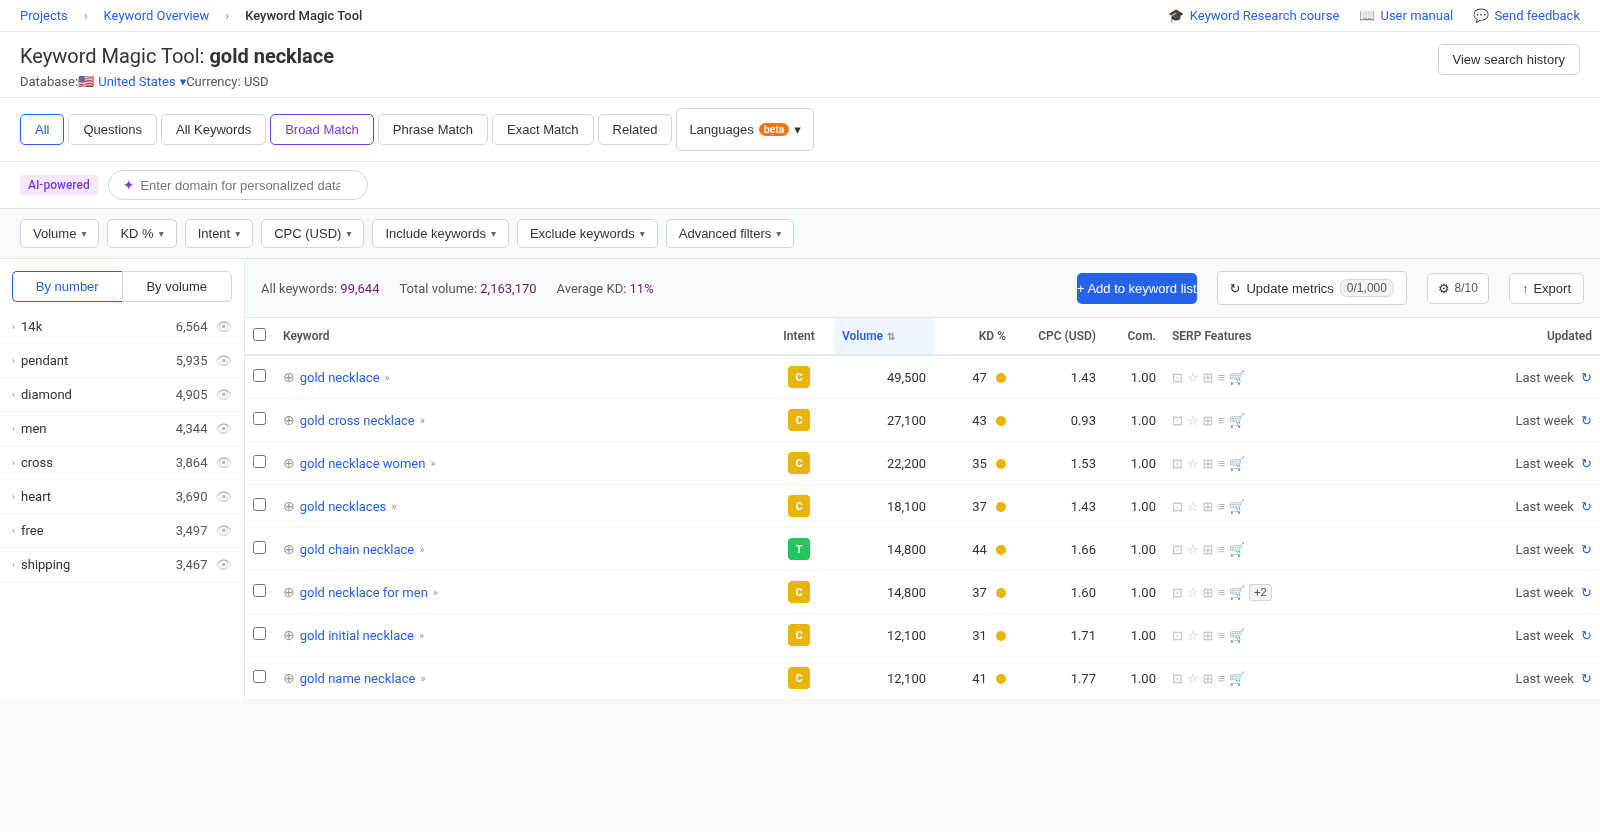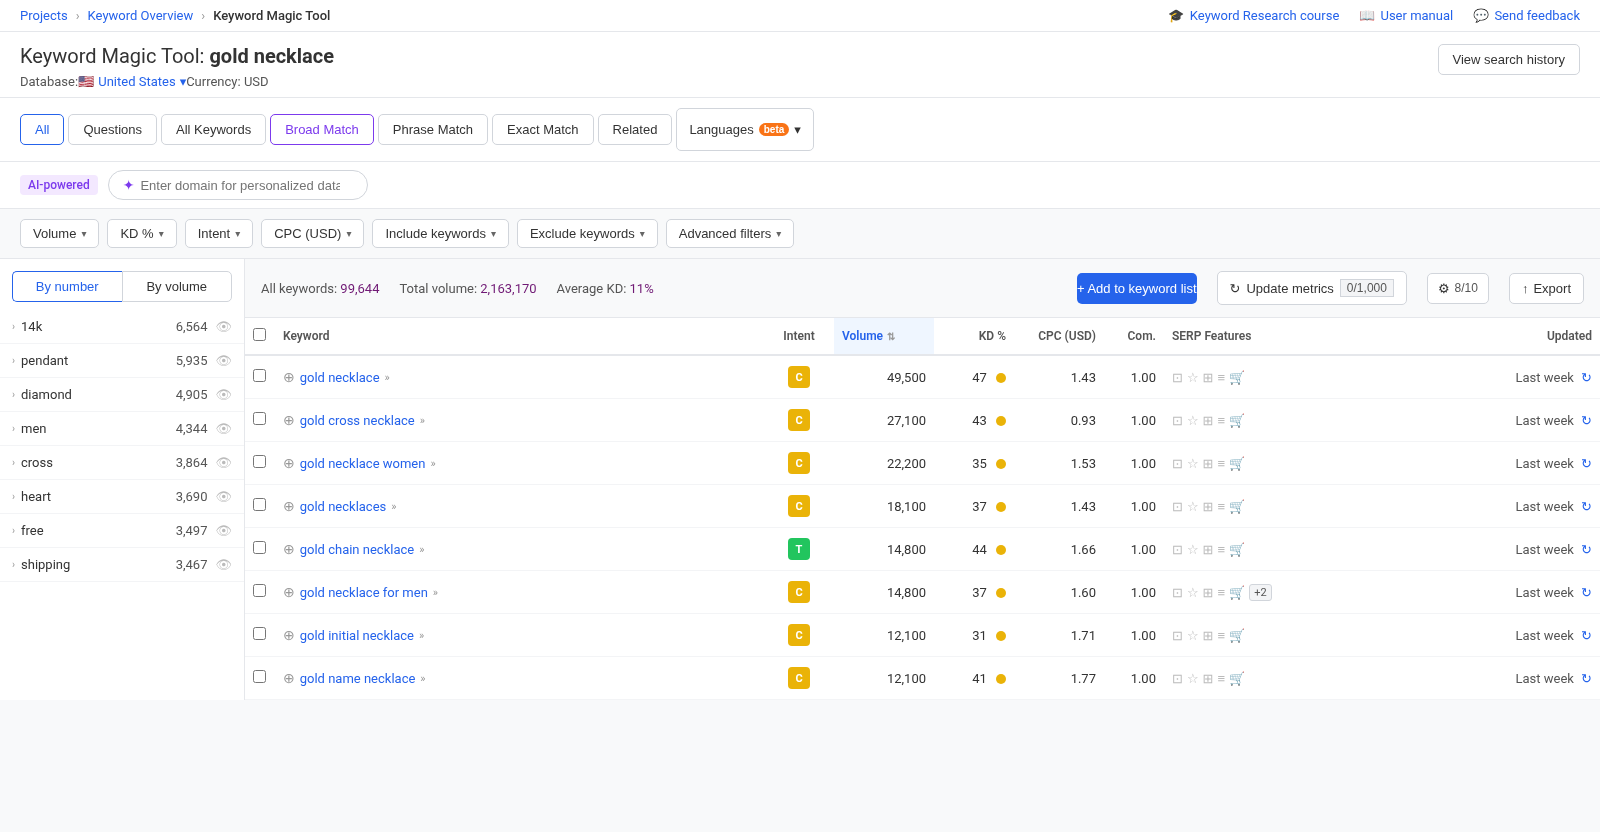--- a/index.html
+++ b/index.html
@@ -1,19 +1,19 @@
 <!DOCTYPE html>
 <html><head>
   <meta charset="utf-8">
   <style>
     * { box-sizing: border-box; margin: 0; padding: 0; }
     body { font-family: -apple-system, BlinkMacSystemFont, 'Segoe UI', Roboto, Arial, sans-serif; font-size: 13px; background: #f8f9fa; color: #333; }
     
     .top-nav { display: flex; align-items: center; justify-content: space-between; padding: 8px 20px; background: #fff; border-bottom: 1px solid #e5e7eb; }
-    .breadcrumb { display: flex; align-items: center; gap: 8px; font-size: 13px; color: #666; }
+    .breadcrumb { display: flex; align-items: center; gap: 16px; font-size: 13px; color: #666; }
     .breadcrumb span { color: #666; }
     .breadcrumb .sep { color: #999; }
     .breadcrumb .current { color: #333; font-weight: 500; }
     .top-nav-links { display: flex; align-items: center; gap: 20px; }
     .top-nav-link { display: flex; align-items: center; gap: 5px; color: #2563eb; font-size: 13px; cursor: pointer; text-decoration: none; }
 
     .page-header { padding: 12px 20px 8px; background: #fff; border-bottom: 1px solid #e5e7eb; display: flex; align-items: flex-start; justify-content: space-between; }
     .page-title-area {}
     .page-title { font-size: 20px; font-weight: 400; color: #333; margin-bottom: 6px; }
     .page-title strong { font-weight: 700; }
@@ -51,21 +51,21 @@
     .sidebar-item .keyword-text { flex: 1; color: #333; font-size: 13px; }
     .sidebar-item .count { color: #555; font-size: 13px; margin-right: 8px; }
     .sidebar-item .eye-icon { color: #bbb; font-size: 13px; cursor: pointer; }
 
     .main-content { flex: 1; overflow: hidden; }
     .summary-bar { display: flex; align-items: center; gap: 20px; padding: 12px 16px; background: #f8f9fa; border-bottom: 1px solid #e5e7eb; }
     .summary-text { font-size: 13px; color: #555; }
     .summary-text strong { font-weight: 400; color: #701a75; }
     .add-keyword-btn { display: flex; align-items: center; gap: 6px; background: #2563eb; color: #fff; border: none; border-radius: 5px; padding: 8px 0; font-size: 13px; font-weight: 500; cursor: pointer; white-space: nowrap; margin-left: auto; }
     .update-metrics-btn { display: flex; align-items: center; gap: 6px; border: 1px solid #d1d5db; background: #fff; border-radius: 5px; padding: 7px 12px; font-size: 13px; cursor: pointer; color: #333; white-space: nowrap; }
-    .update-metrics-btn .counter { background: #f3f4f6; border: 1px solid #d1d5db; border-radius: 0; padding: 1px 6px; font-size: 12px; color: #555; }
+    .update-metrics-btn .counter { background: #f3f4f6; border: 1px solid #d1d5db; border-radius: 7px; padding: 1px 6px; font-size: 12px; color: #555; }
     .settings-btn { display: flex; align-items: center; gap: 5px; border: 1px solid #d1d5db; background: #fff; border-radius: 5px; padding: 7px 10px; font-size: 13px; cursor: pointer; color: #333; }
     .settings-counter { font-size: 12px; color: #555; }
     .export-btn { display: flex; align-items: center; gap: 5px; border: 1px solid #d1d5db; background: #fff; border-radius: 5px; padding: 7px 12px; font-size: 13px; cursor: pointer; color: #333; }
 
     .table-container { overflow-x: auto; }
     table { width: 100%; border-collapse: collapse; background: #fff; }
     thead th { padding: 10px 8px; text-align: left; font-size: 12px; font-weight: 600; color: #555; border-bottom: 2px solid #e5e7eb; background: #fff; white-space: nowrap; }
     thead th.sorted { background: #eff6ff; color: #2563eb; }
     tbody tr { border-bottom: 1px solid #f3f4f6; }
     tbody td { padding: 10px 8px; font-size: 13px; vertical-align: middle; white-space: nowrap; }

